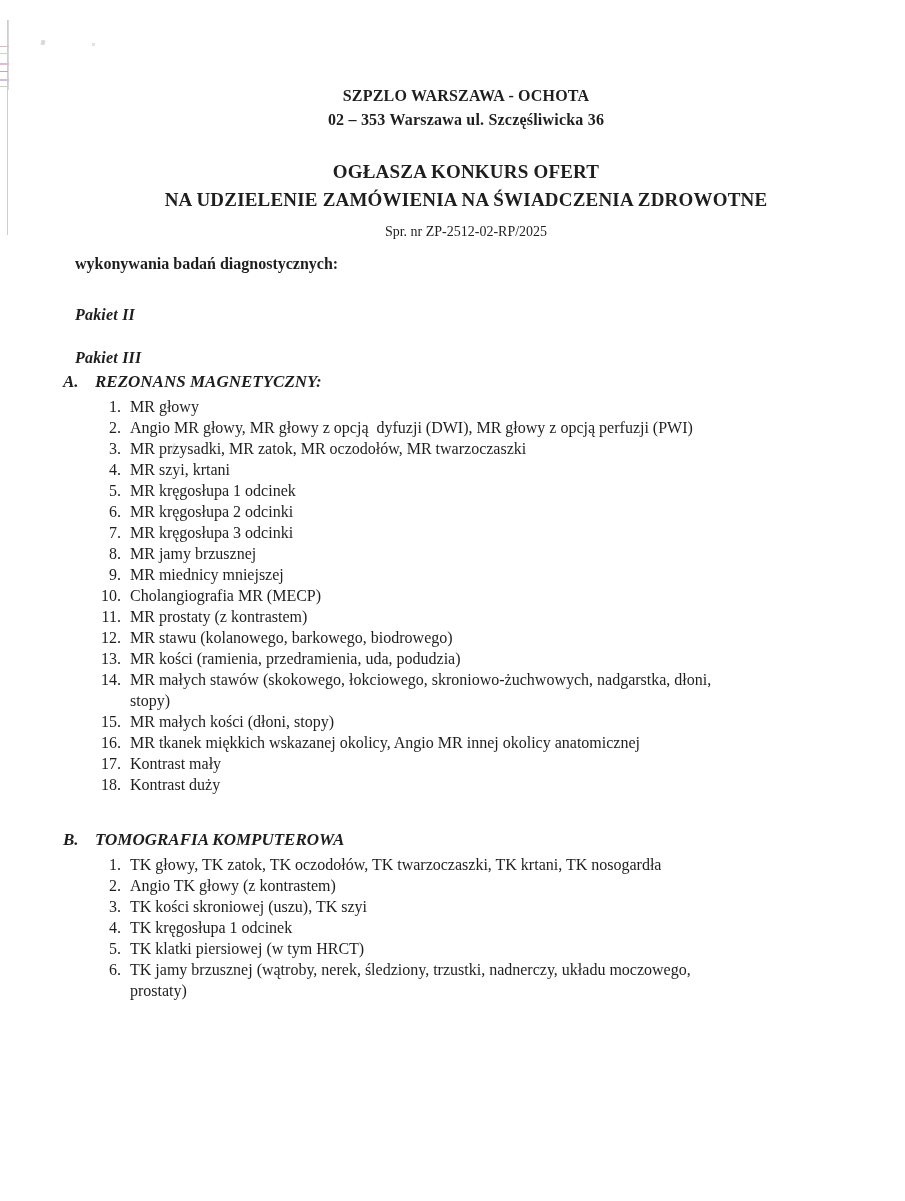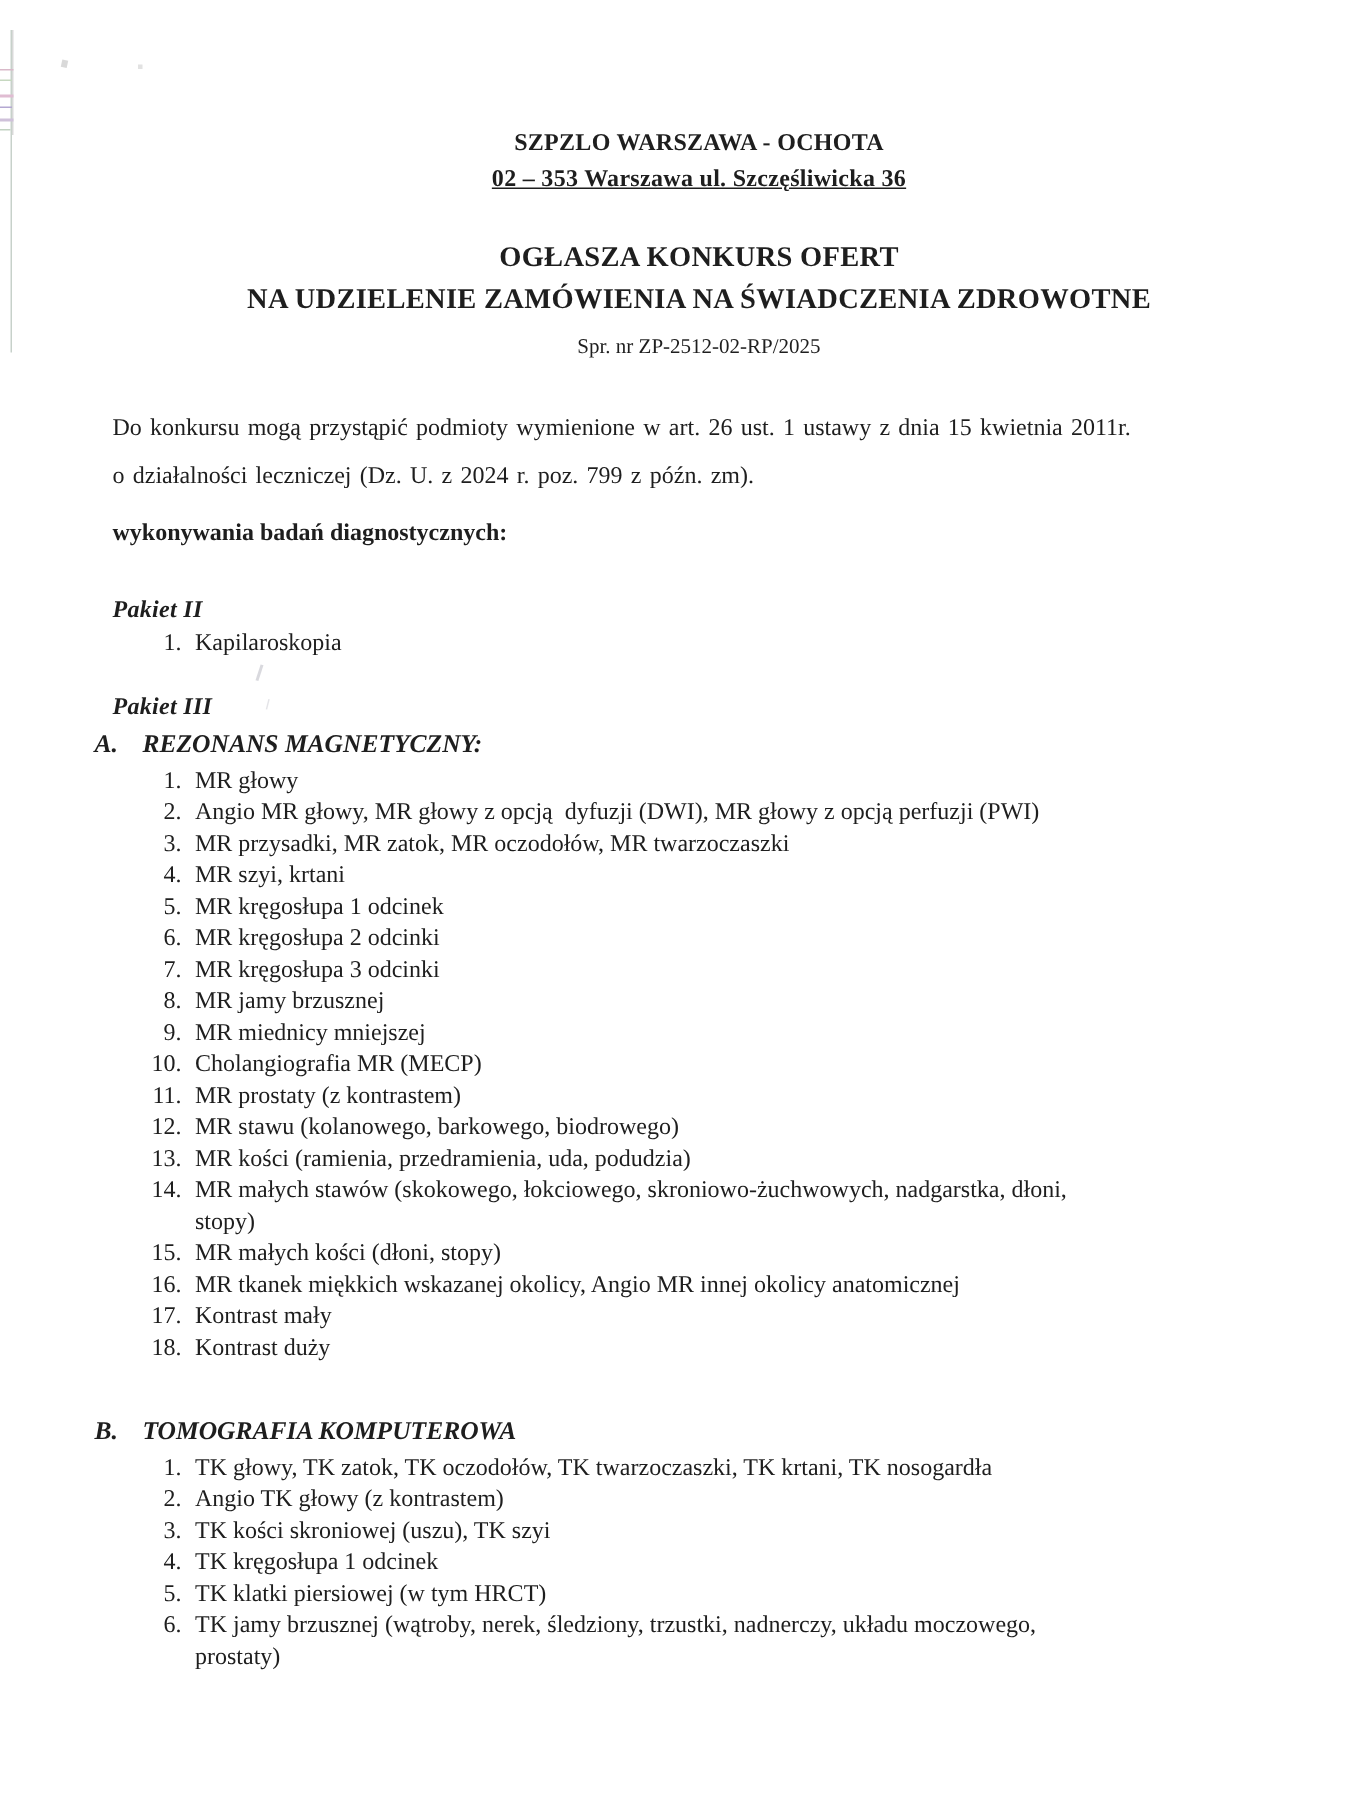--- a/index.html
+++ b/index.html
@@ -25,21 +25,21 @@
   }
 
   
   .doc-header { text-align: center; }
   .org-name, .org-address {
     font-size: 16px;
     font-weight: 700;
     line-height: 20px;
     letter-spacing: 0.2px;
   }
-  .org-address { margin-top: 4px; text-decoration: underline; }
+  .org-address { margin-top: 4px; }
   .announcement { margin-top: 28px; }
   .announcement-line {
     font-size: 19px;
     font-weight: 700;
     line-height: 28px;
     letter-spacing: 0.2px;
   }
   .case-number {
     margin-top: 8px;
     font-size: 14px;
@@ -127,35 +127,28 @@
   <header class="doc-header">
     <div class="org-name">SZPZLO WARSZAWA - OCHOTA</div>
     <div class="org-address">02 – 353 Warszawa ul. Szczęśliwicka 36</div>
     <div class="announcement">
       <div class="announcement-line">OGŁASZA KONKURS OFERT</div>
       <div class="announcement-line">NA UDZIELENIE ZAMÓWIENIA NA ŚWIADCZENIA ZDROWOTNE</div>
     </div>
     <div class="case-number">Spr. nr ZP-2512-02-RP/2025</div>
   </header>
 
-  <p class="para intro">
-    <span class="line">Do konkursu mogą przystąpić podmioty wymienione w art. 26 ust. 1 ustawy z dnia 15 kwietnia 2011r.</span>
-    <span class="line">o działalności leczniczej (Dz. U. z 2024 r. poz. 799 z późn. zm).</span>
-  </p>
 
   <p class="para subject">
     <span class="line bold">wykonywania badań diagnostycznych:</span>
   </p>
 
 
   <section class="pakiet pakiet-2">
     <h3 class="pakiet-title">Pakiet II</h3>
-    <ol class="items">
-      <li>Kapilaroskopia</li>
-    </ol>
   </section>
 
   <section class="pakiet pakiet-3">
     <h3 class="pakiet-title">Pakiet III</h3>
 
     <div class="sub-heading">
       <span class="letter">A.</span><span>REZONANS MAGNETYCZNY:</span>
     </div>
     <ol class="items items-dense">
       <li>MR głowy</li>

